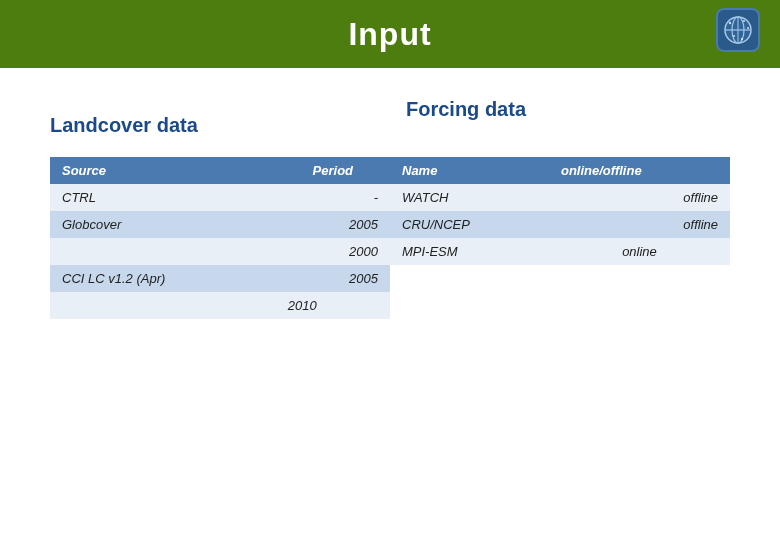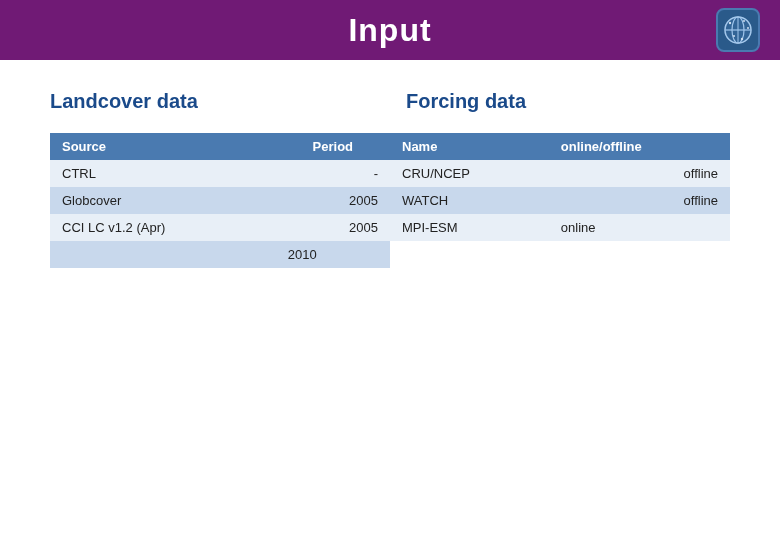--- a/index.html
+++ b/index.html
@@ -7,23 +7,23 @@
     body {
       width: 780px;
       height: 540px;
       background: #ffffff;
       font-family: Arial, sans-serif;
       overflow: hidden;
     }
 
     
     .header {
-      background: #701a75;
+      background: #4d7c0f;
       width: 100%;
-      height: 60px;
+      height: 68px;
       display: flex;
       align-items: center;
       justify-content: center;
       position: relative;
     }
 
     .header-title {
       color: #ffffff;
       font-size: 32px;
       font-weight: bold;
@@ -62,30 +62,32 @@
     }
 
     .section-heading {
       color: #1a4a8a;
       font-size: 20px;
       font-weight: bold;
     }
 
     .section-left {
       width: 380px;
+      margin-top: 16px;
     }
 
     .section-right {
       width: 380px;
       margin-left: 32px;
     }
 
     
     .tables-row {
       display: flex;
+      font-style: italic;
     }
 
     .table-container {
       width: 360px;
     }
 
     table {
       border-collapse: collapse;
       width: 100%;
     }
@@ -160,20 +162,24 @@
         <tbody id="landcover-body">
         <tr>
               <td>CTRL</td>
               <td style="text-align: right;">-</td>
             </tr>
             <tr>
               <td>Globcover</td>
               <td style="text-align: right;">2005</td>
             </tr>
             <tr>
+              <td></td>
+              <td style="text-align: right;">2000</td>
+            </tr>
+            <tr>
               <td>CCI LC v1.2 (Apr)</td>
               <td style="text-align: right;">2005</td>
             </tr>
             <tr>
               <td></td>
               <td style="text-align: left;">2010</td>
             </tr>
           </tbody>
       </table>
     </div>
@@ -181,29 +187,29 @@
     <div class="table-container">
       <table>
         <thead>
           <tr>
             <th>Name</th>
             <th style="text-align:left;">online/offline</th>
           </tr>
         </thead>
         <tbody id="forcing-body">
         <tr>
+              <td>WATCH</td>
+              <td style="text-align: right;">offline</td>
+            </tr>
+            <tr>
               <td>CRU/NCEP</td>
               <td style="text-align: right;">offline</td>
             </tr>
             <tr>
-              <td>WATCH</td>
-              <td style="text-align: right;">offline</td>
-            </tr>
-            <tr>
               <td>MPI-ESM</td>
-              <td style="text-align: left;">online</td>
+              <td style="text-align: center;">online</td>
             </tr>
           </tbody>
       </table>
     </div>
 
   </div>
 </div>
 
 </body></html>

